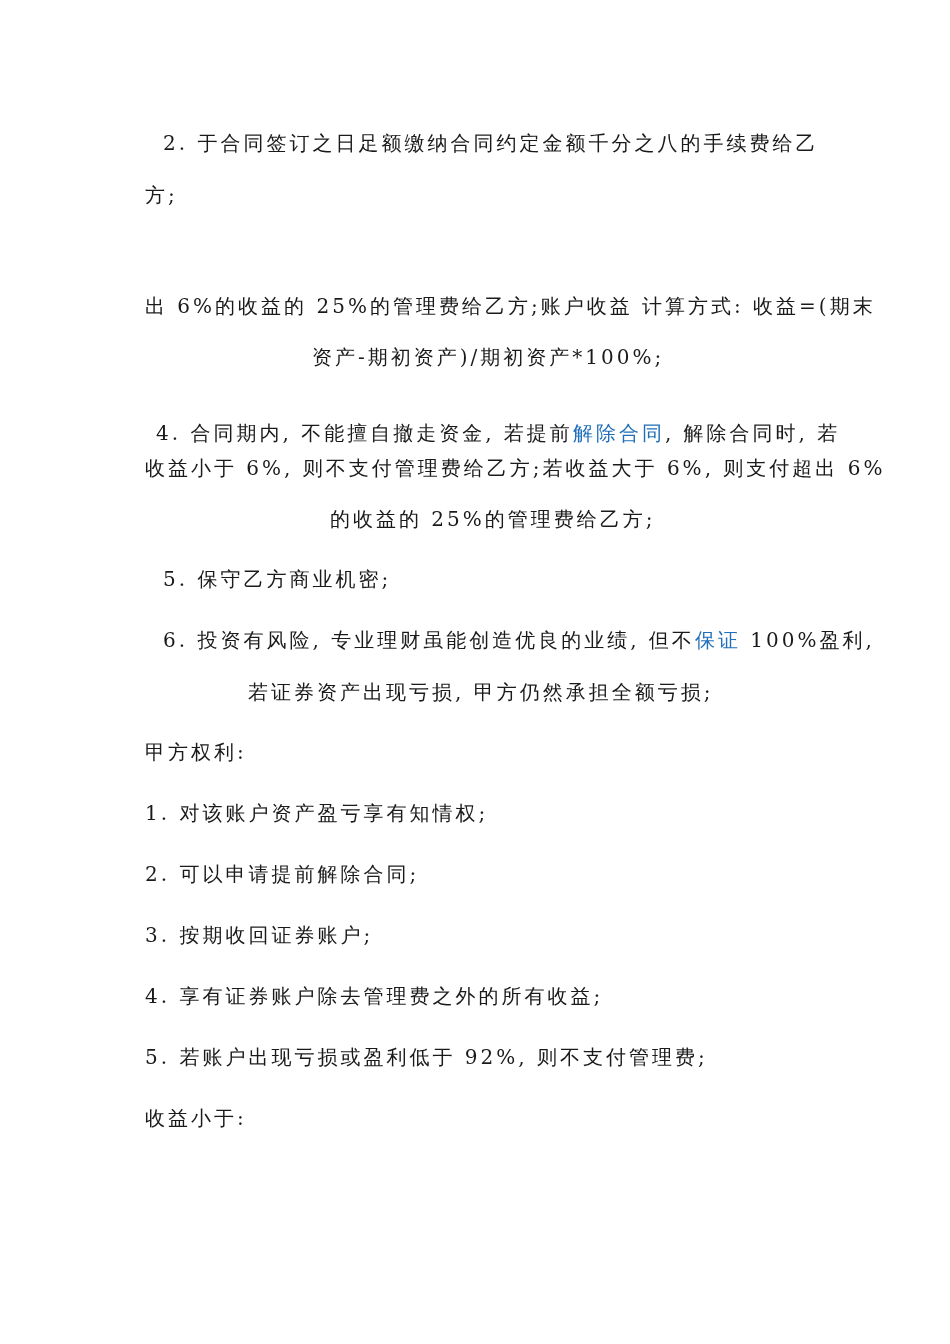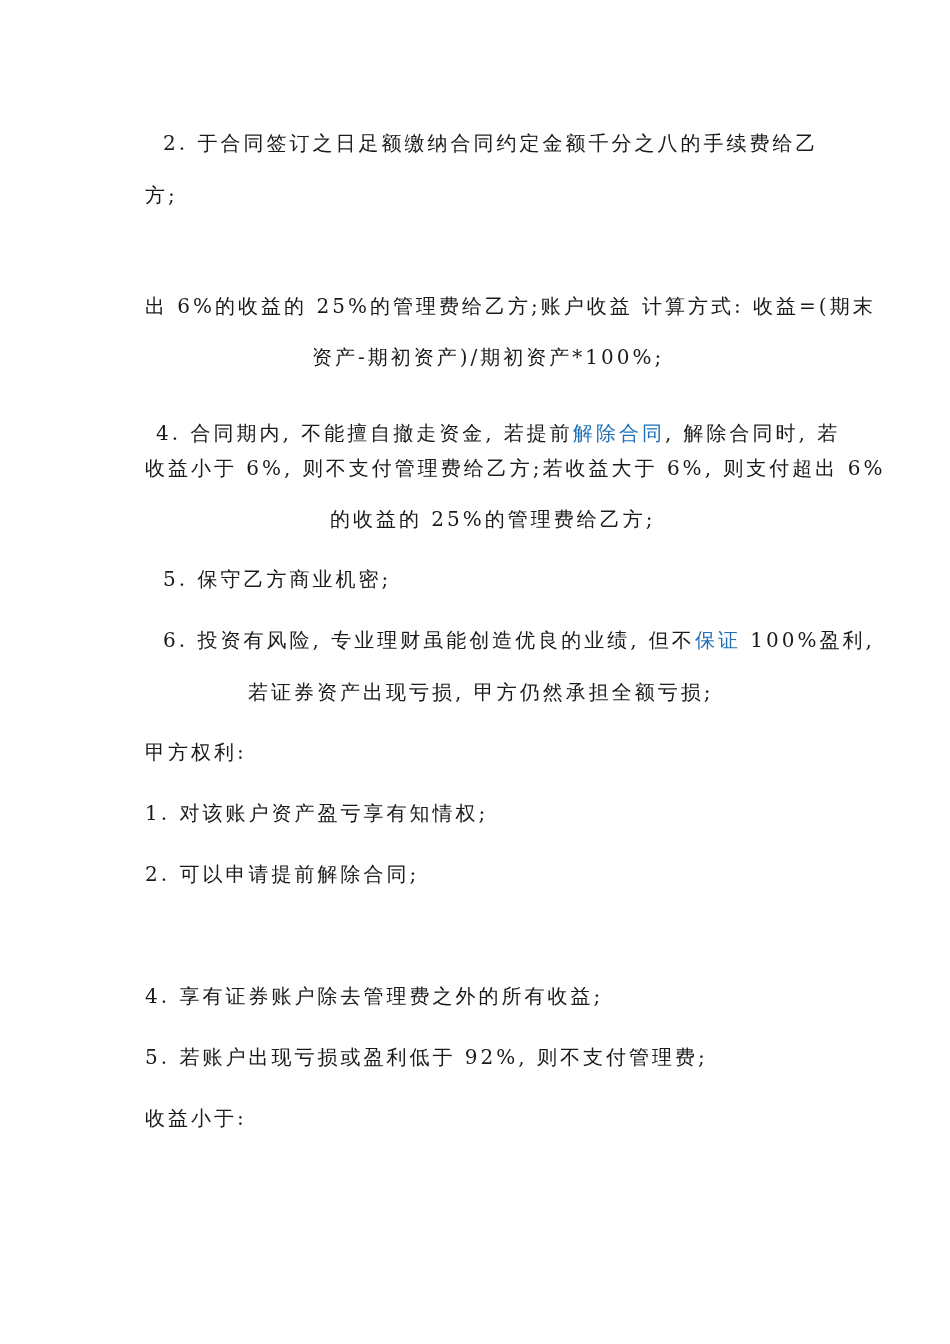--- a/index.html
+++ b/index.html
@@ -55,18 +55,19 @@
 
   <div class="line" style="left:163px; top:627px;text-align:right;">
     <span>6. 投资有风险, 专业理财虽能创造优良的业绩, 但不</span><span class="link">保证</span><span> 100%盈利,</span>
   </div>
   <div class="line" style="left:248px; top:679px;">若证券资产出现亏损, 甲方仍然承担全额亏损;</div>
 
   <div class="line" style="left:145px; top:739px;">甲方权利:</div>
 
   <div class="line" style="left:145px; top:800px;">1. 对该账户资产盈亏享有知情权;</div>
   <div class="line" style="left:145px; top:861px;">2. 可以申请提前解除合同;</div>
+  <div class="line" style="left:145px; top:922px;">3. 按期收回证券账户;</div>
   <div class="line" style="left:145px; top:983px;">4. 享有证券账户除去管理费之外的所有收益;</div>
   <div class="line" style="left:145px; top:1044px;">5. 若账户出现亏损或盈利低于 92%, 则不支付管理费;</div>
 
   <div class="line" style="left:145px; top:1105px;">收益小于:</div>
 
 </div>
 
 </body></html>

